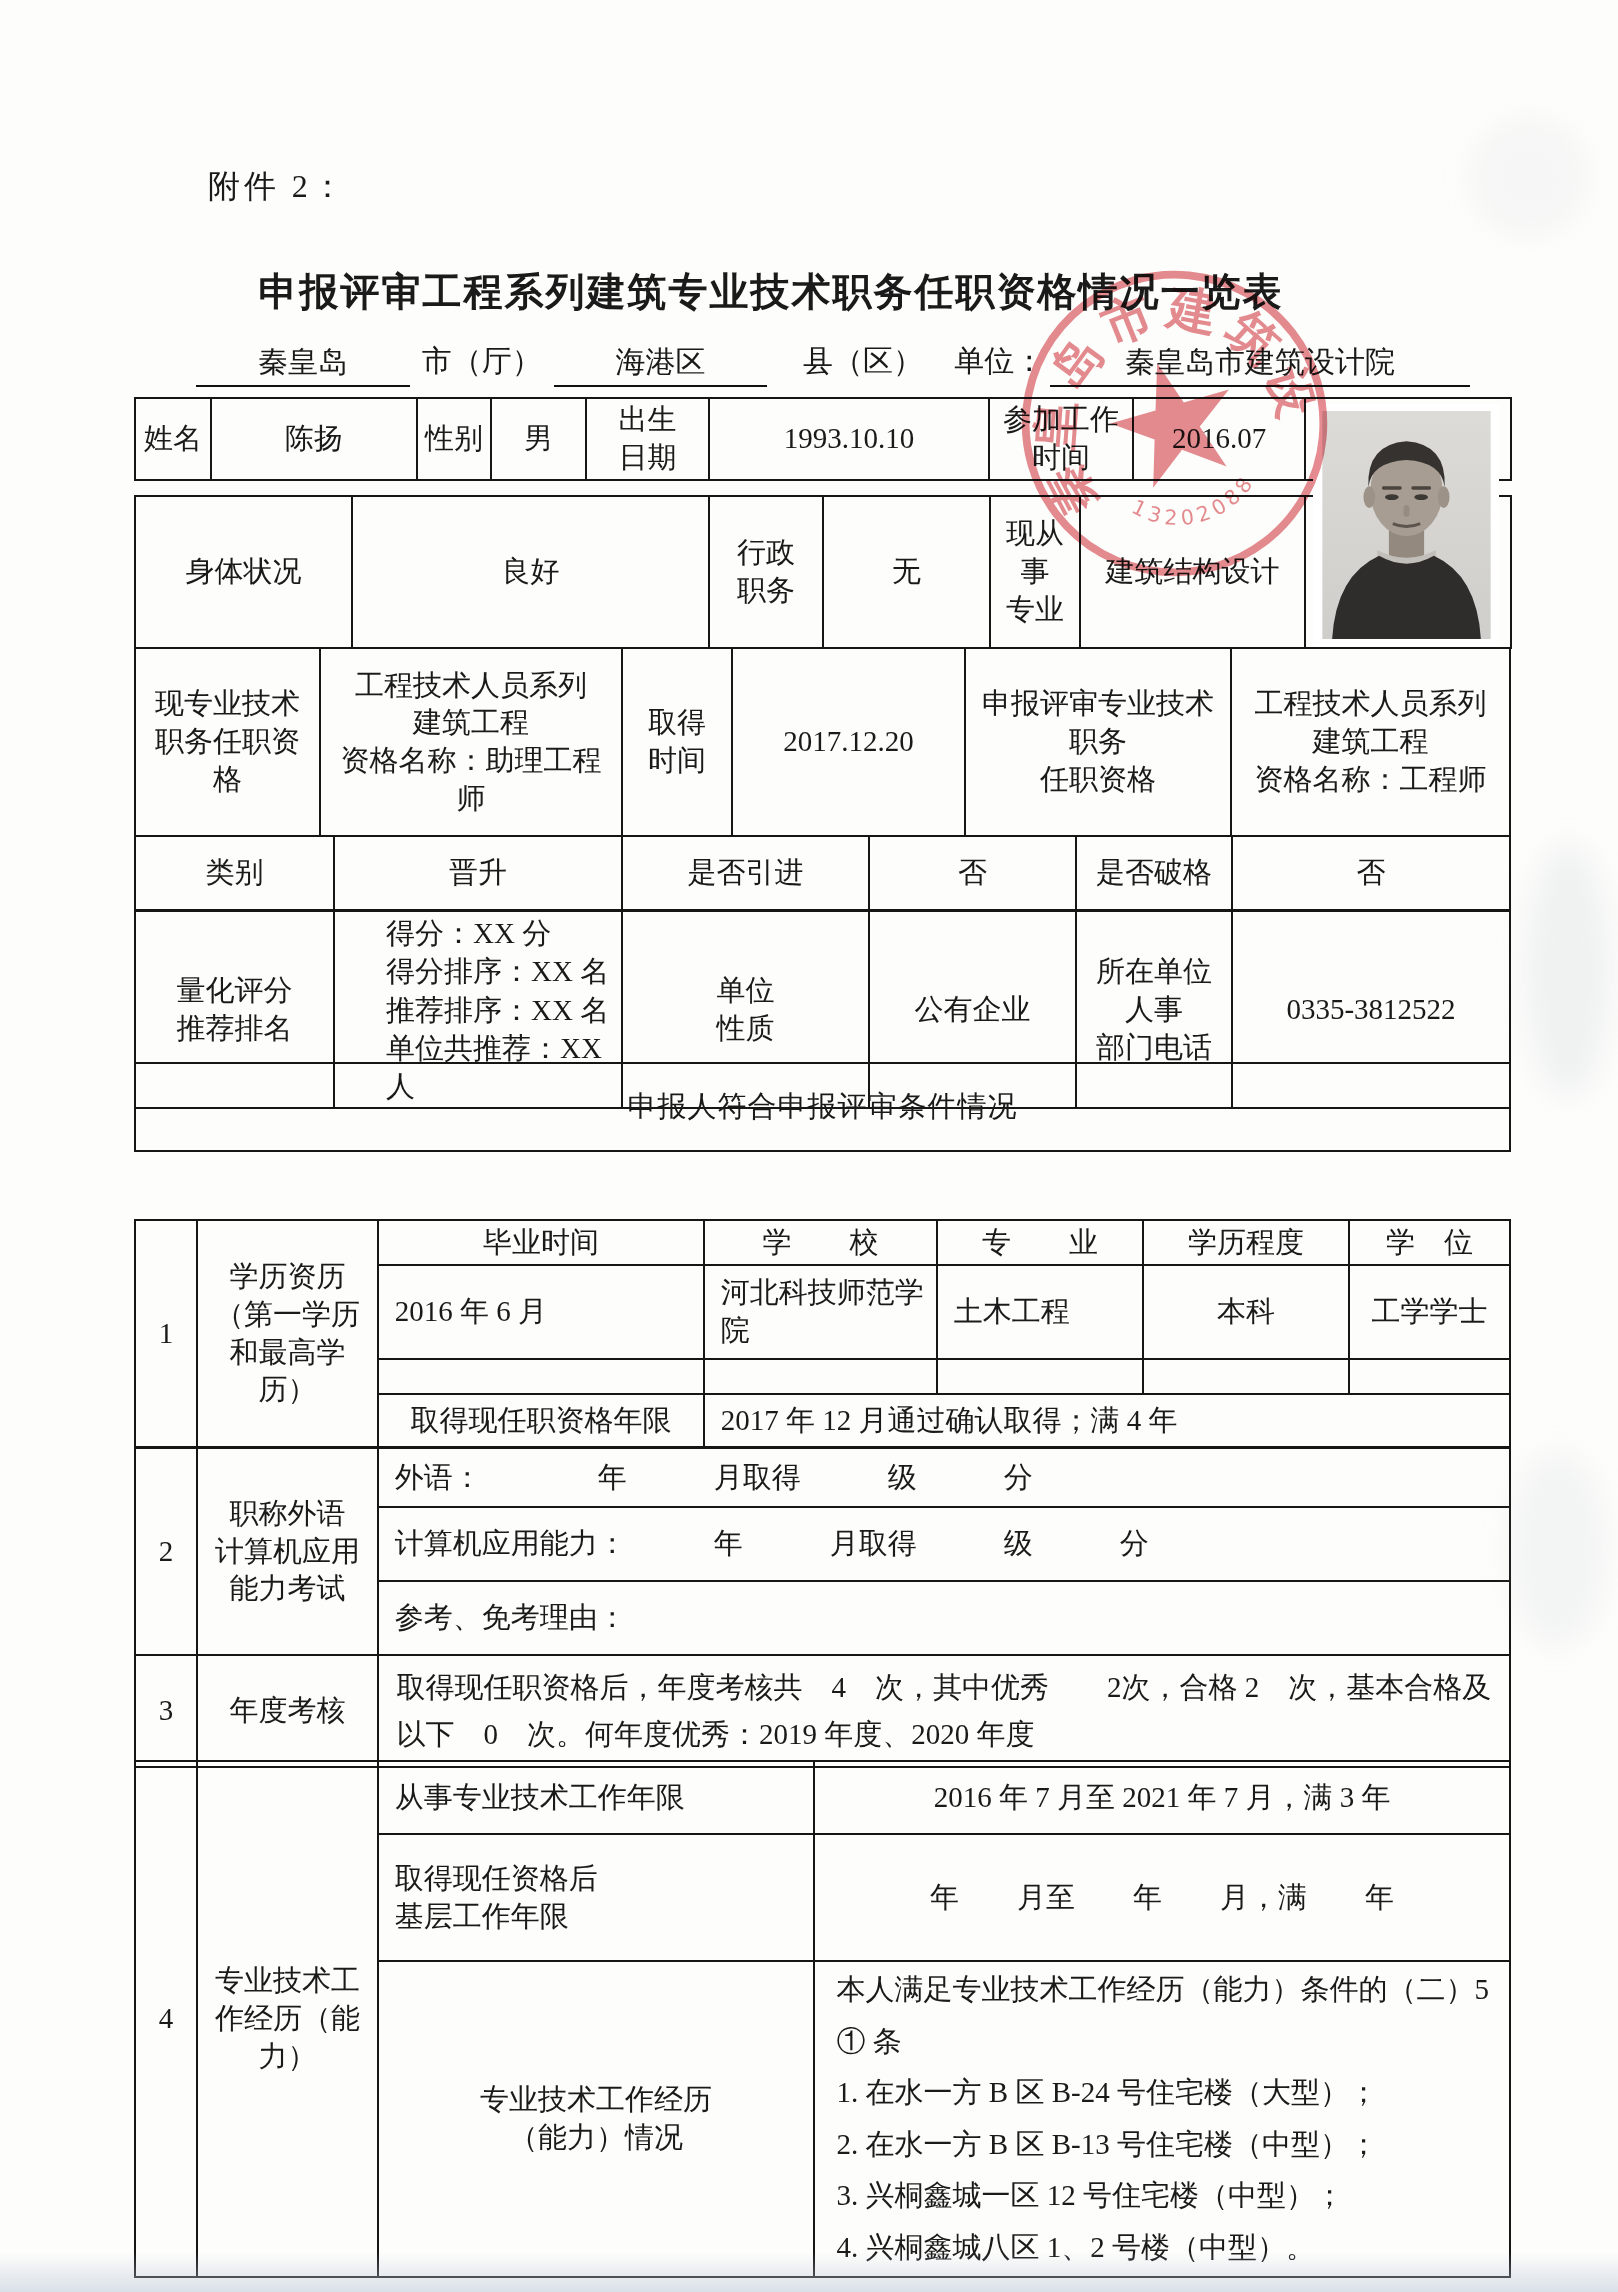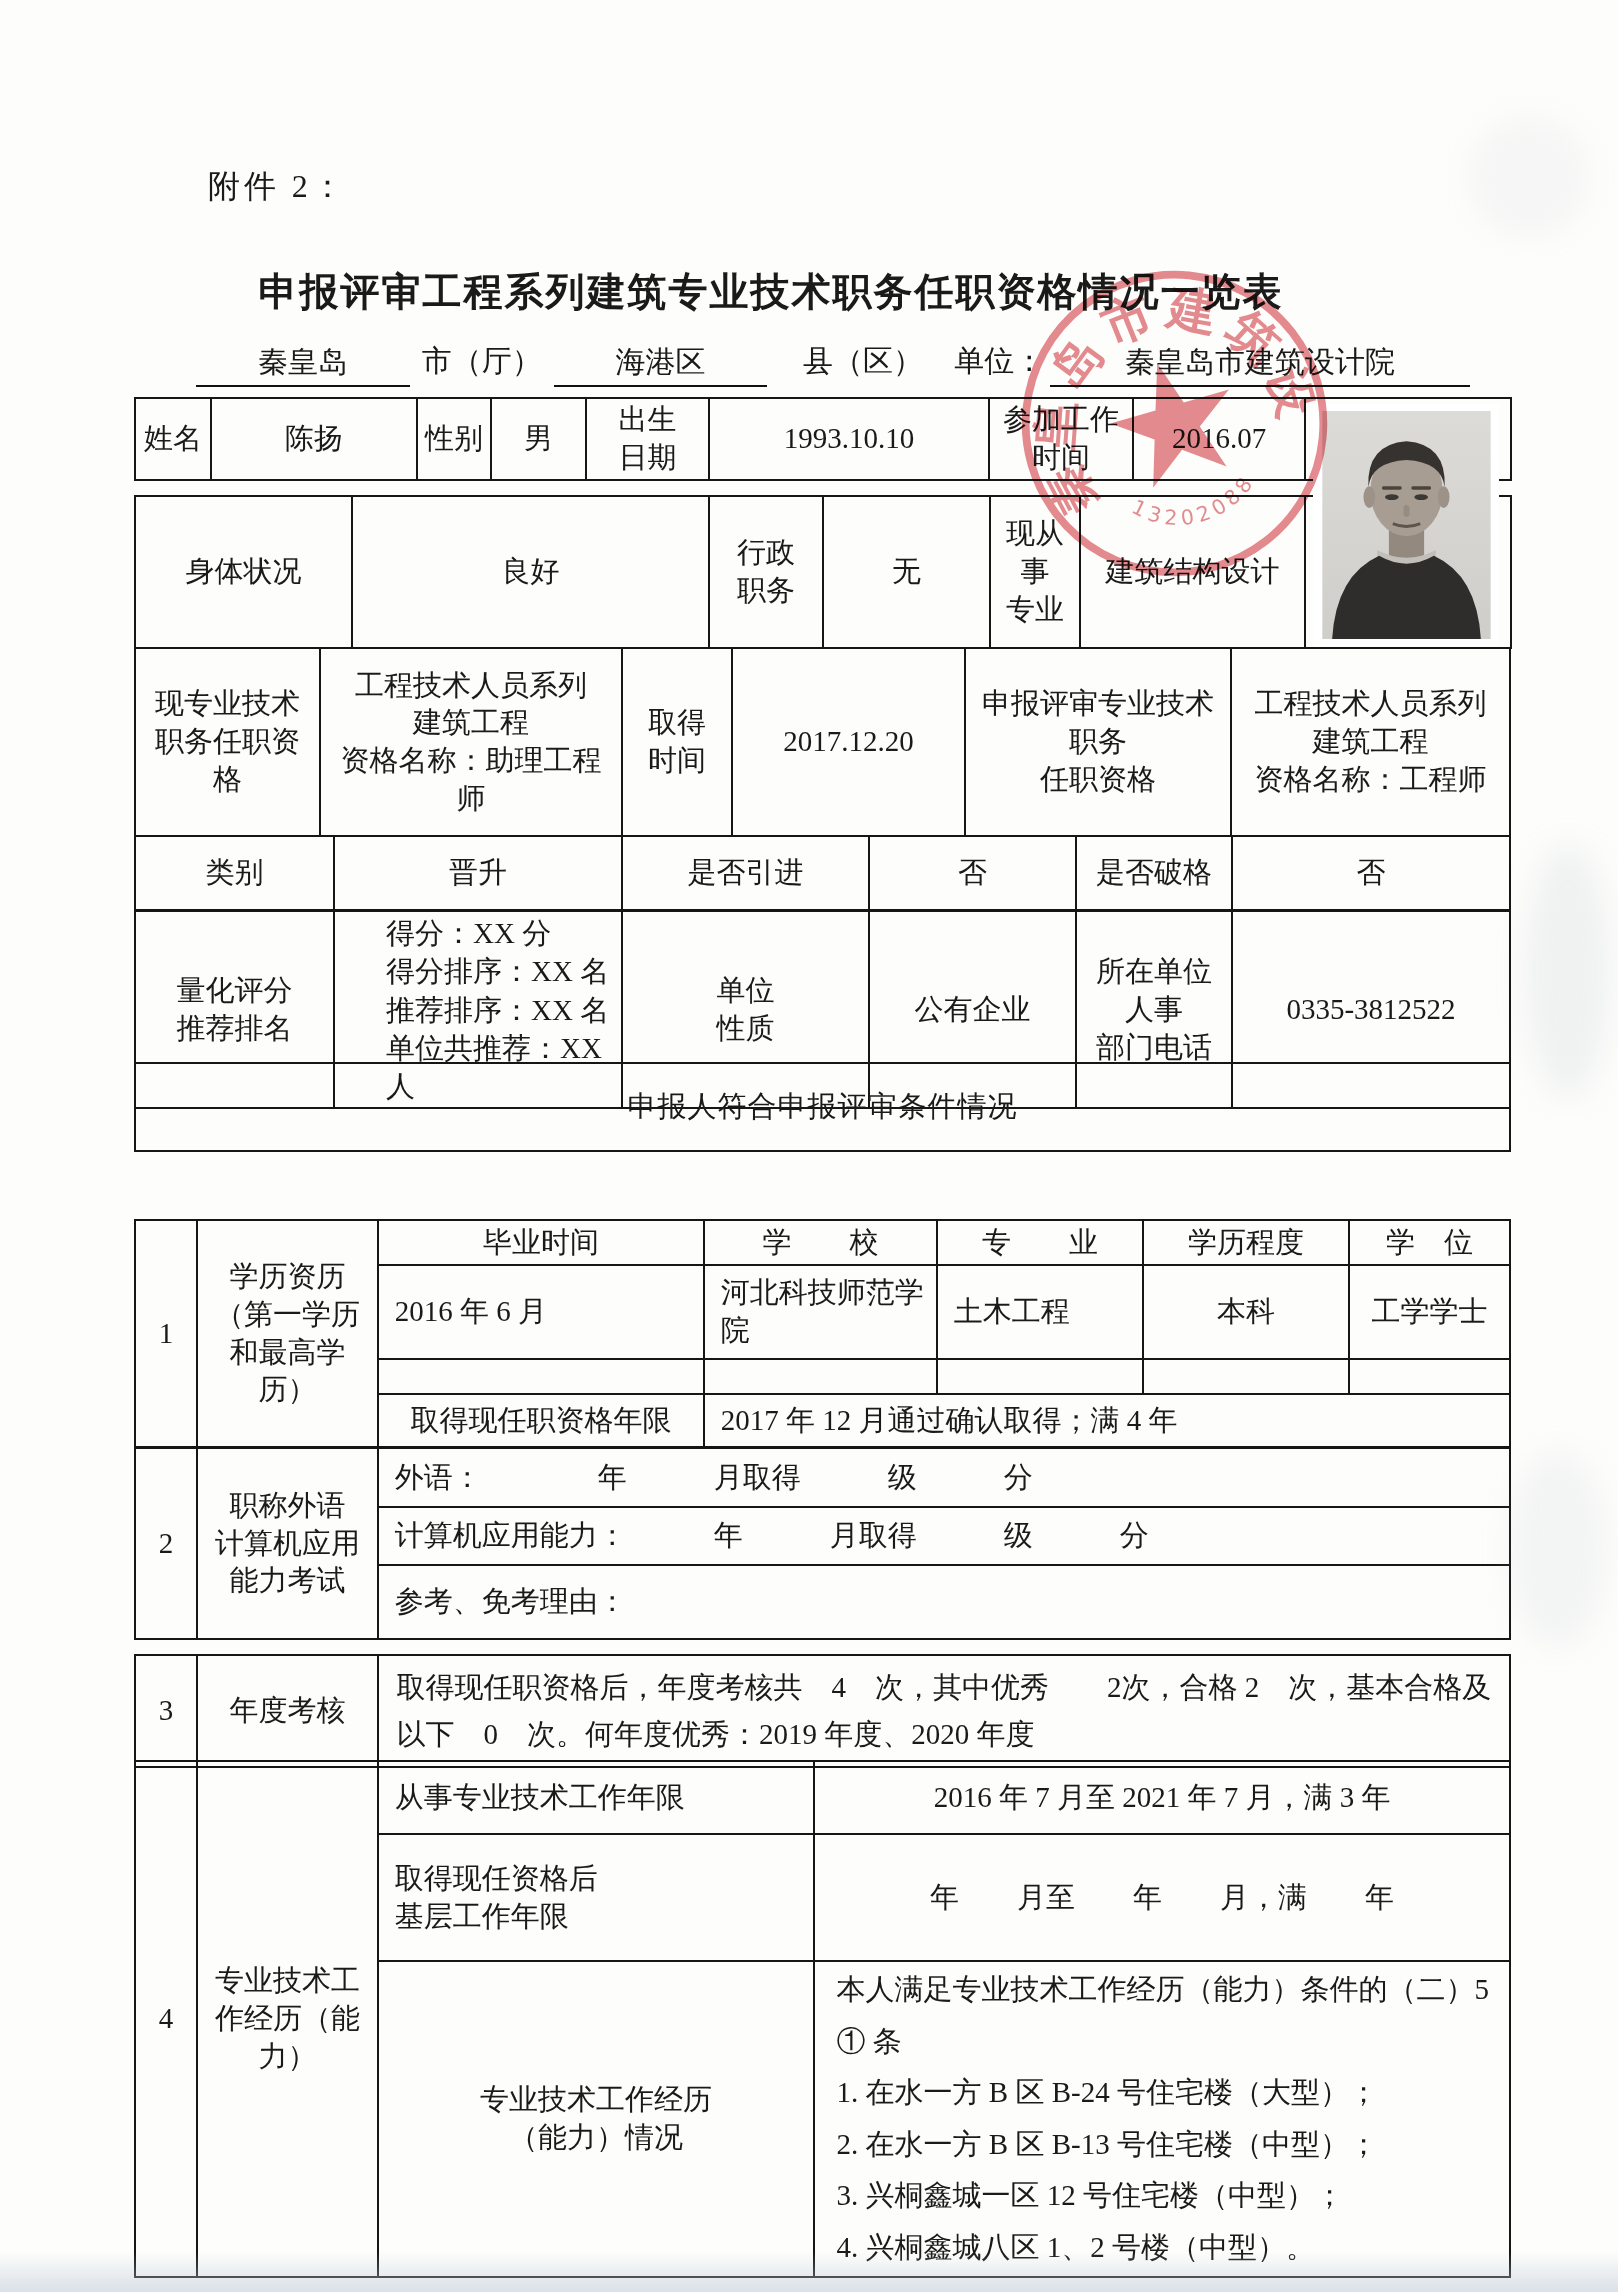--- a/index.html
+++ b/index.html
@@ -289,21 +289,21 @@
         <col style="width:1132px">
       </colgroup>
     <tbody>
         <tr style="height:59px;">
       <td rowspan="3">2</td>
       <td rowspan="3" class="ml">职称外语
 计算机应用
 能力考试</td>
       <td class="tl">外语：　　　　年　　　月取得　　　级　　　分</td>
     </tr>
-    <tr style="height:58px;">
+    <tr style="height:74px;">
       <td class="tl">计算机应用能力：　　　年　　　月取得　　　级　　　分</td>
     </tr>
     <tr style="height:74px;">
       <td class="tl">参考、免考理由：</td>
     </tr>
   </tbody>
     </table>
 
   <table class="band" style="top:1654px;">
     <colgroup>

